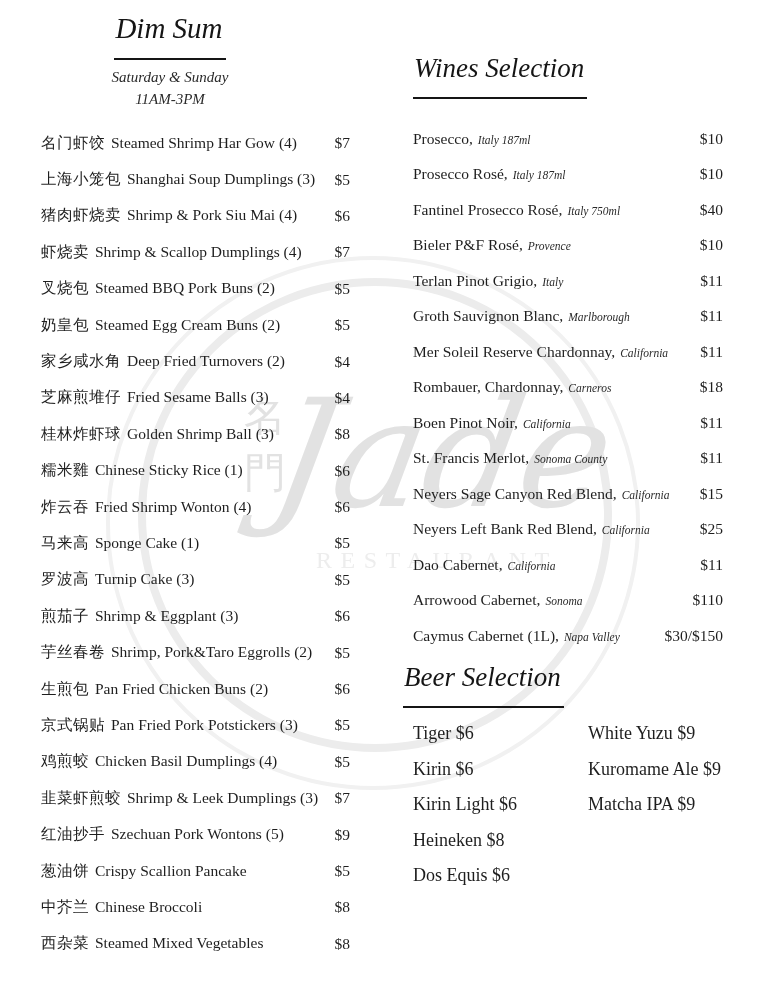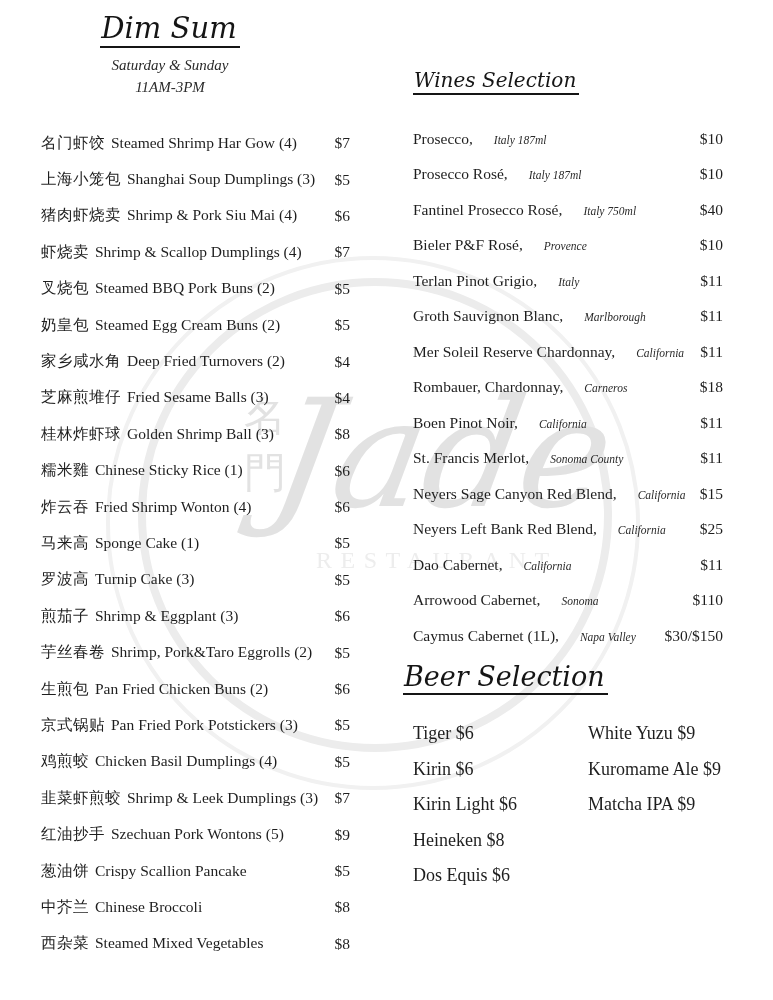--- a/index.html
+++ b/index.html
@@ -35,46 +35,46 @@
     font-size:24px; letter-spacing:8.5px; color:#ededed;
     white-space:nowrap;
   }
 
   
   .script-title {
     font-family:"DejaVu Serif", serif;
     font-style:italic; font-weight:normal;
     color:#151515;
   }
-  .underlined { display:inline-block; border-bottom:2px solid #151515; padding:0 3px 1px 1px; }
+  .underlined { display:inline-block; border-bottom:2px solid #151515; padding:0 3px 13px 1px;font-family:Liberation Serif, serif; }
 
   .dimsum-header { position:absolute; left:50px; top:13px; width:240px; text-align:center; z-index:1; }
   .dimsum-header h1 { font-size:29px; line-height:1.1; }
   .dimsum-header .sub { font-style:italic; font-size:15px; line-height:18px; margin-top:4px; color:#2a2a2a; }
   .dimsum-header .sub.first { margin-top:8px; }
 
-  .wines-title { position:absolute; left:413px; top:68px; z-index:1; font-size:20px; }
+  .wines-title { position:absolute; left:413px; top:52px; z-index:1; font-size:27px; }
   .beer-title  { position:absolute; left:403px; top:661px; z-index:1; font-size:27px; }
 
   
   .dimsum-list { position:absolute; left:41px; top:125px; width:309px; z-index:1; }
   .dimsum-list .row {
     height:36.4px; display:flex; align-items:center;
     justify-content:space-between; font-size:15.5px; white-space:nowrap;
   }
   .dimsum-list .cn { margin-right:6px; letter-spacing:0.5px; }
   .dimsum-list .price { margin-left:8px; }
 
   .wines-list { position:absolute; left:413px; top:121px; width:310px; z-index:1; }
   .wines-list .row {
     height:35.5px; display:flex; align-items:center;
     justify-content:space-between; white-space:nowrap;
   }
   .wines-list .wname { font-size:15.5px; }
-  .wines-list .wdetail { font-style:italic; font-size:11.5px; margin-left:21px; color:#2a2a2a; }
+  .wines-list .wdetail { font-style:italic; font-size:11.5px; margin-left:5px; color:#2a2a2a; }
   .wines-list .price { font-size:15.5px; margin-left:8px; }
 
   .beer-col { position:absolute; top:716px; z-index:1; }
   .beer-col.col1 { left:413px; width:165px; }
   .beer-col.col2 { left:588px; width:175px; }
   .beer-col .row { height:35.5px; display:flex; align-items:center; font-size:18px; white-space:nowrap; }
 </style>
 </head>
 <body>
 

